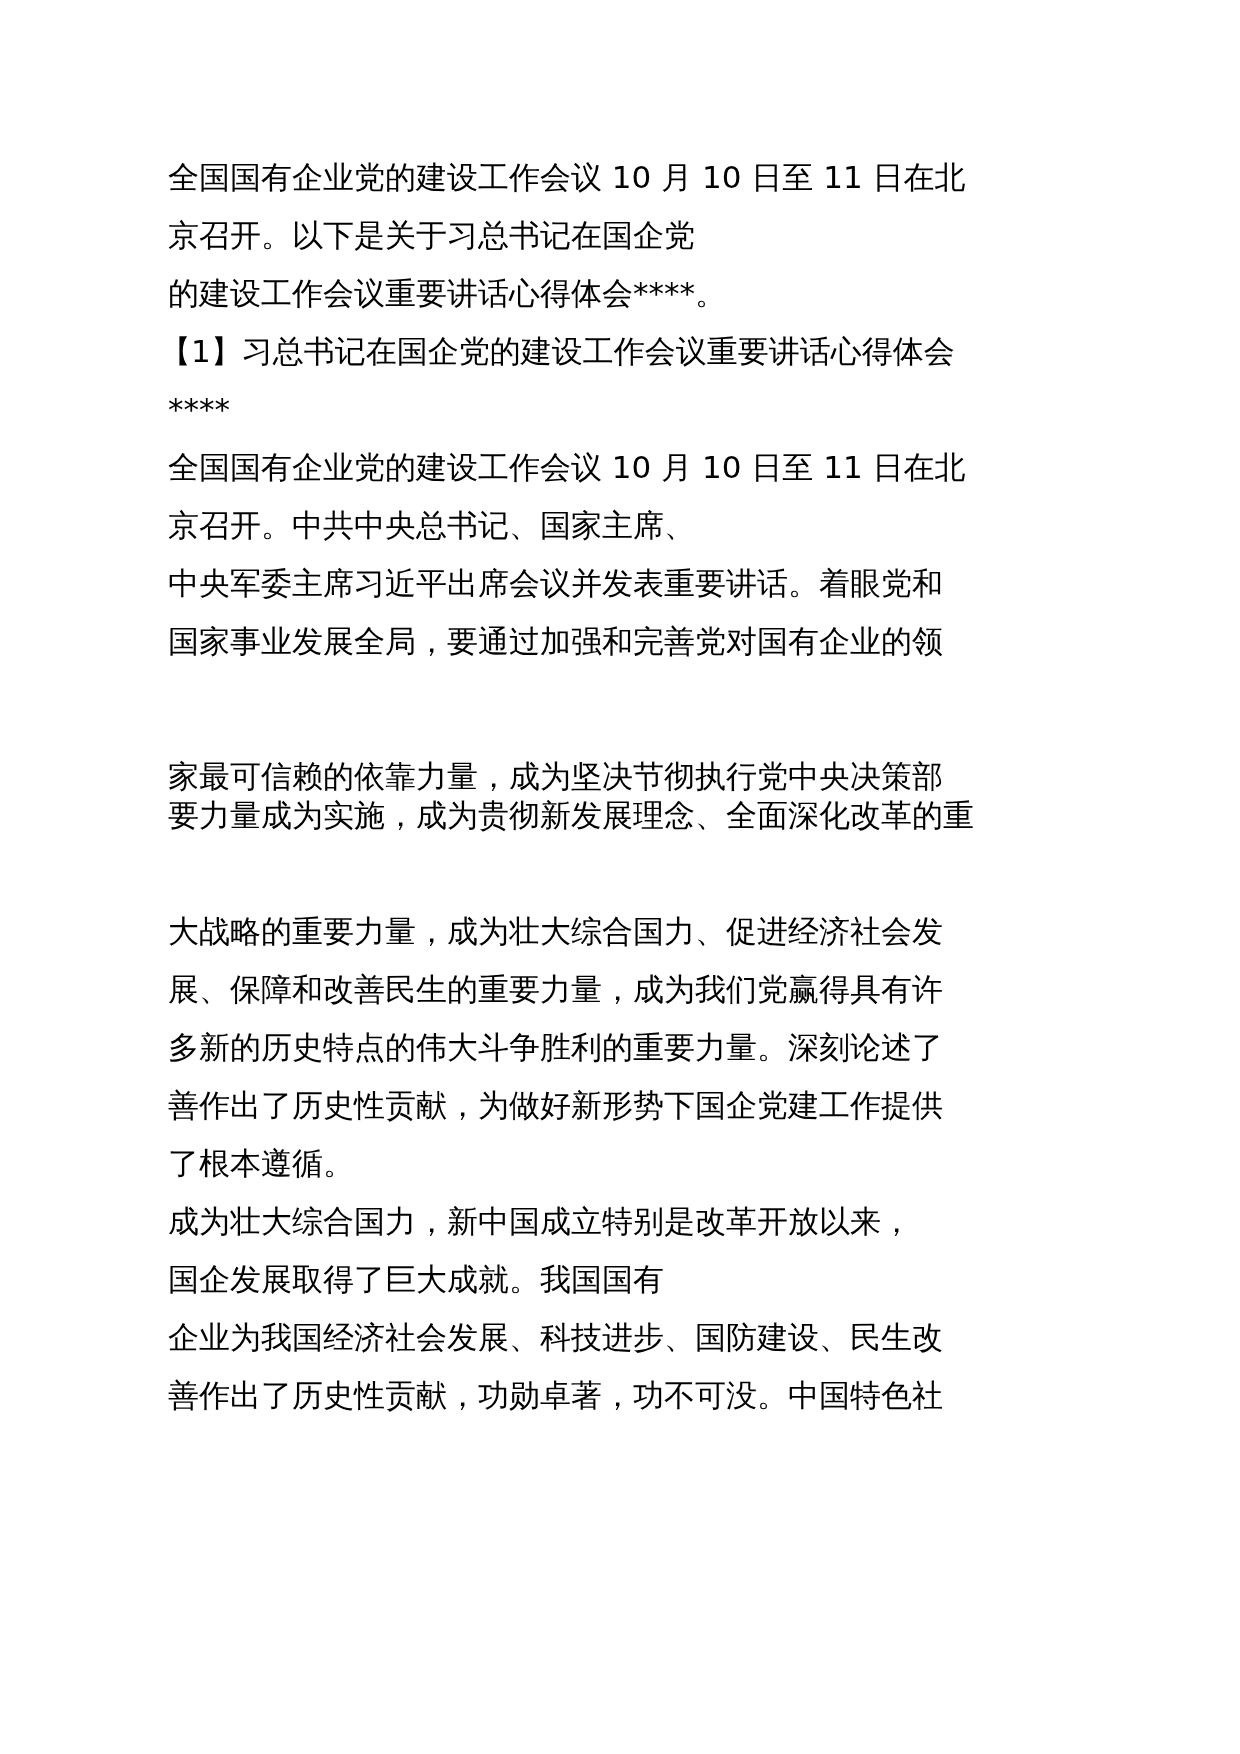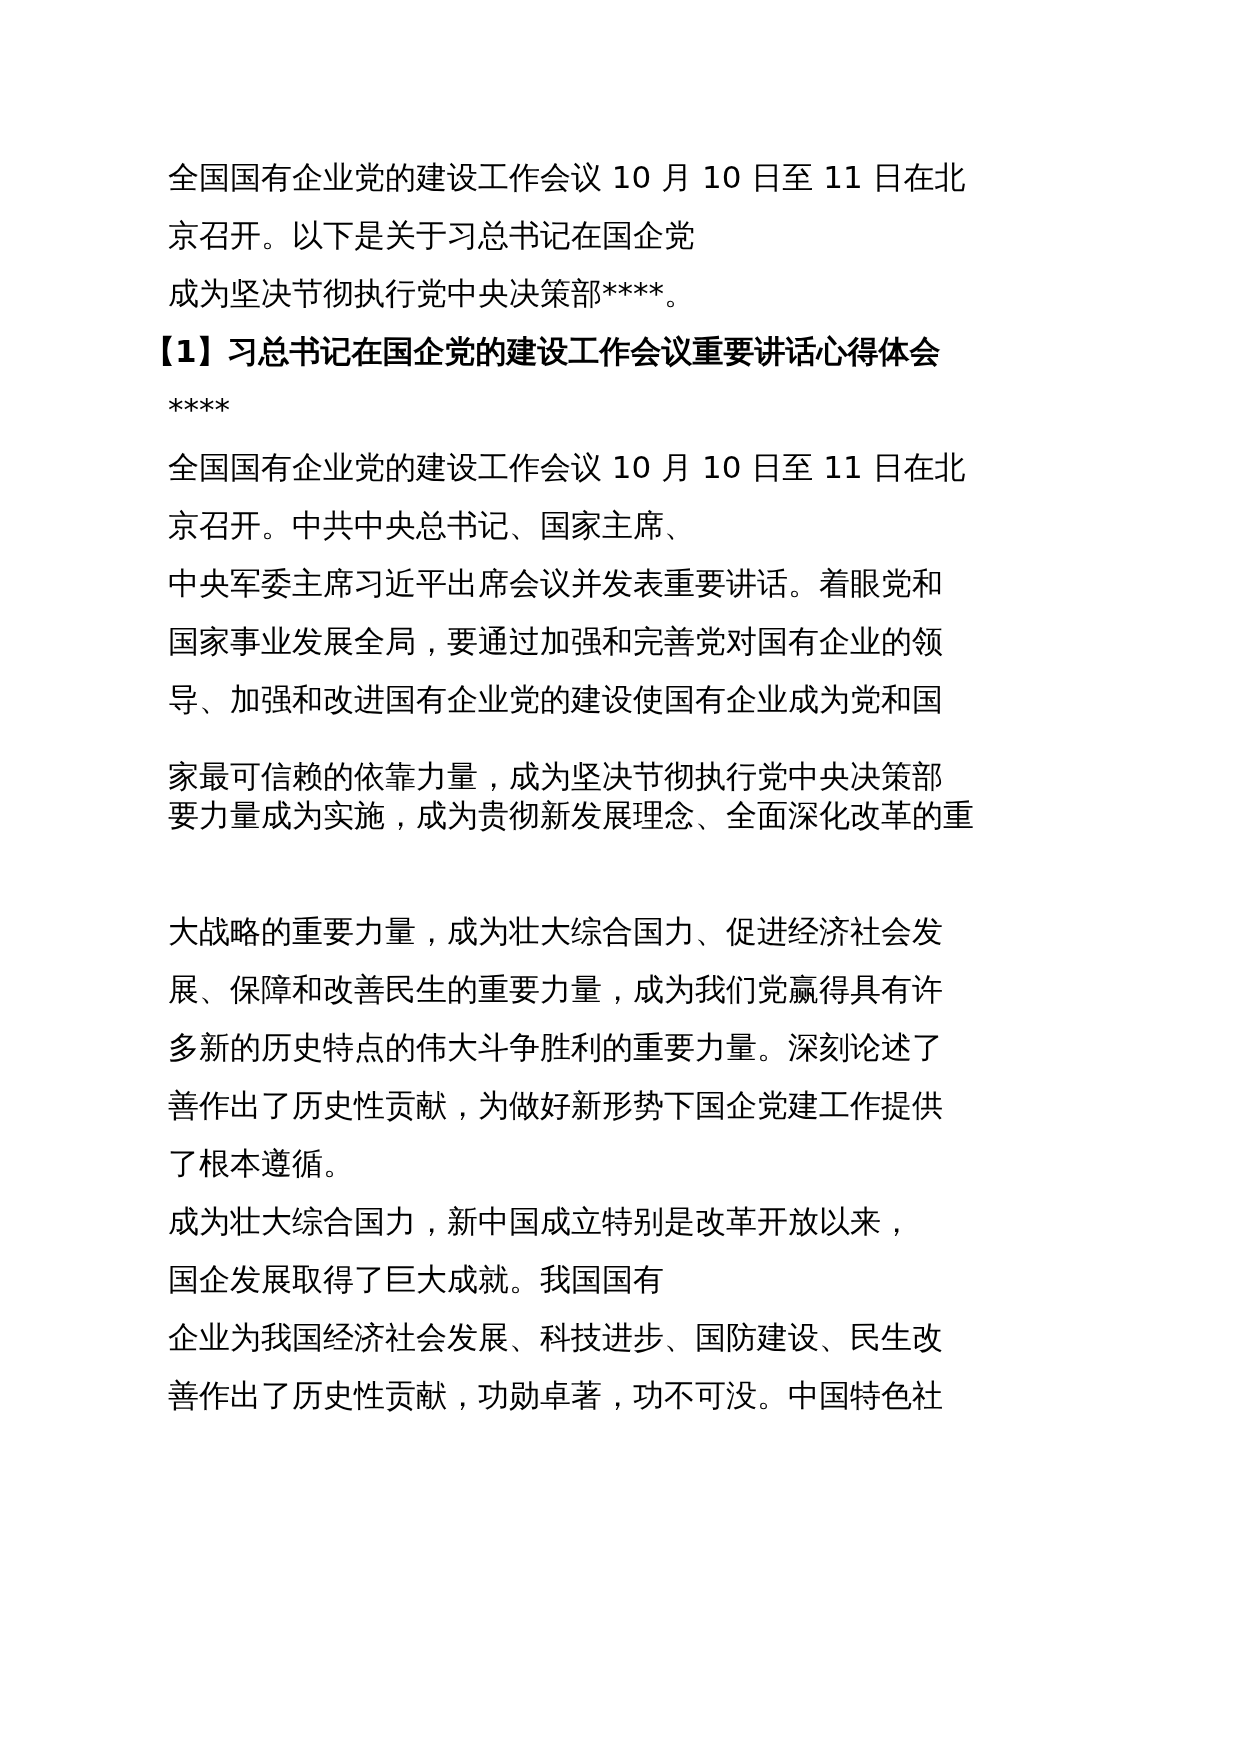--- a/index.html
+++ b/index.html
@@ -24,38 +24,36 @@
       position: absolute;
       left: 168px;
       white-space: nowrap;
       font-family: "DejaVu Sans", "Liberation Sans", sans-serif;
       font-size: 31px;
       line-height: 40px;
       color: #000000;
       letter-spacing: 0px;
     }
     .line.heading {
-      left: 144px;
-      font-weight: bold;
+      left: 160px;
     }
   </style>
 </head>
 <body>
 
 <div class="page">
   <div class="line" style="top:157px">全国国有企业党的建设工作会议 10 月 10 日至 11 日在北</div>
   <div class="line" style="top:215px">京召开。以下是关于习总书记在国企党</div>
-  <div class="line" style="top:273px">成为坚决节彻执行党中央决策部****。</div>
+  <div class="line" style="top:273px">的建设工作会议重要讲话心得体会****。</div>
   <div class="line heading" style="top:331px">【1】习总书记在国企党的建设工作会议重要讲话心得体会</div>
   <div class="line" style="top:389px">****</div>
   <div class="line" style="top:447px">全国国有企业党的建设工作会议 10 月 10 日至 11 日在北</div>
   <div class="line" style="top:505px">京召开。中共中央总书记、国家主席、</div>
   <div class="line" style="top:563px">中央军委主席习近平出席会议并发表重要讲话。着眼党和</div>
   <div class="line" style="top:621px">国家事业发展全局，要通过加强和完善党对国有企业的领</div>
-  <div class="line" style="top:679px">导、加强和改进国有企业党的建设使国有企业成为党和国</div>
   <div class="line" style="top:756px">家最可信赖的依靠力量，成为坚决节彻执行党中央决策部</div>
   <div class="line" style="top:795px">要力量成为实施，成为贵彻新发展理念、全面深化改革的重</div>
   <div class="line" style="top:911px">大战略的重要力量，成为壮大综合国力、促进经济社会发</div>
   <div class="line" style="top:1027px">多新的历史特点的伟大斗争胜利的重要力量。深刻论述了</div>
   <div class="line" style="top:969px">展、保障和改善民生的重要力量，成为我们党赢得具有许</div>
   <div class="line" style="top:1085px">善作出了历史性贡献，为做好新形势下国企党建工作提供</div>
   <div class="line" style="top:1143px">了根本遵循。</div>
   <div class="line" style="top:1201px">成为壮大综合国力，新中国成立特别是改革开放以来，</div>
   <div class="line" style="top:1259px">国企发展取得了巨大成就。我国国有</div>
   <div class="line" style="top:1317px">企业为我国经济社会发展、科技进步、国防建设、民生改</div>

